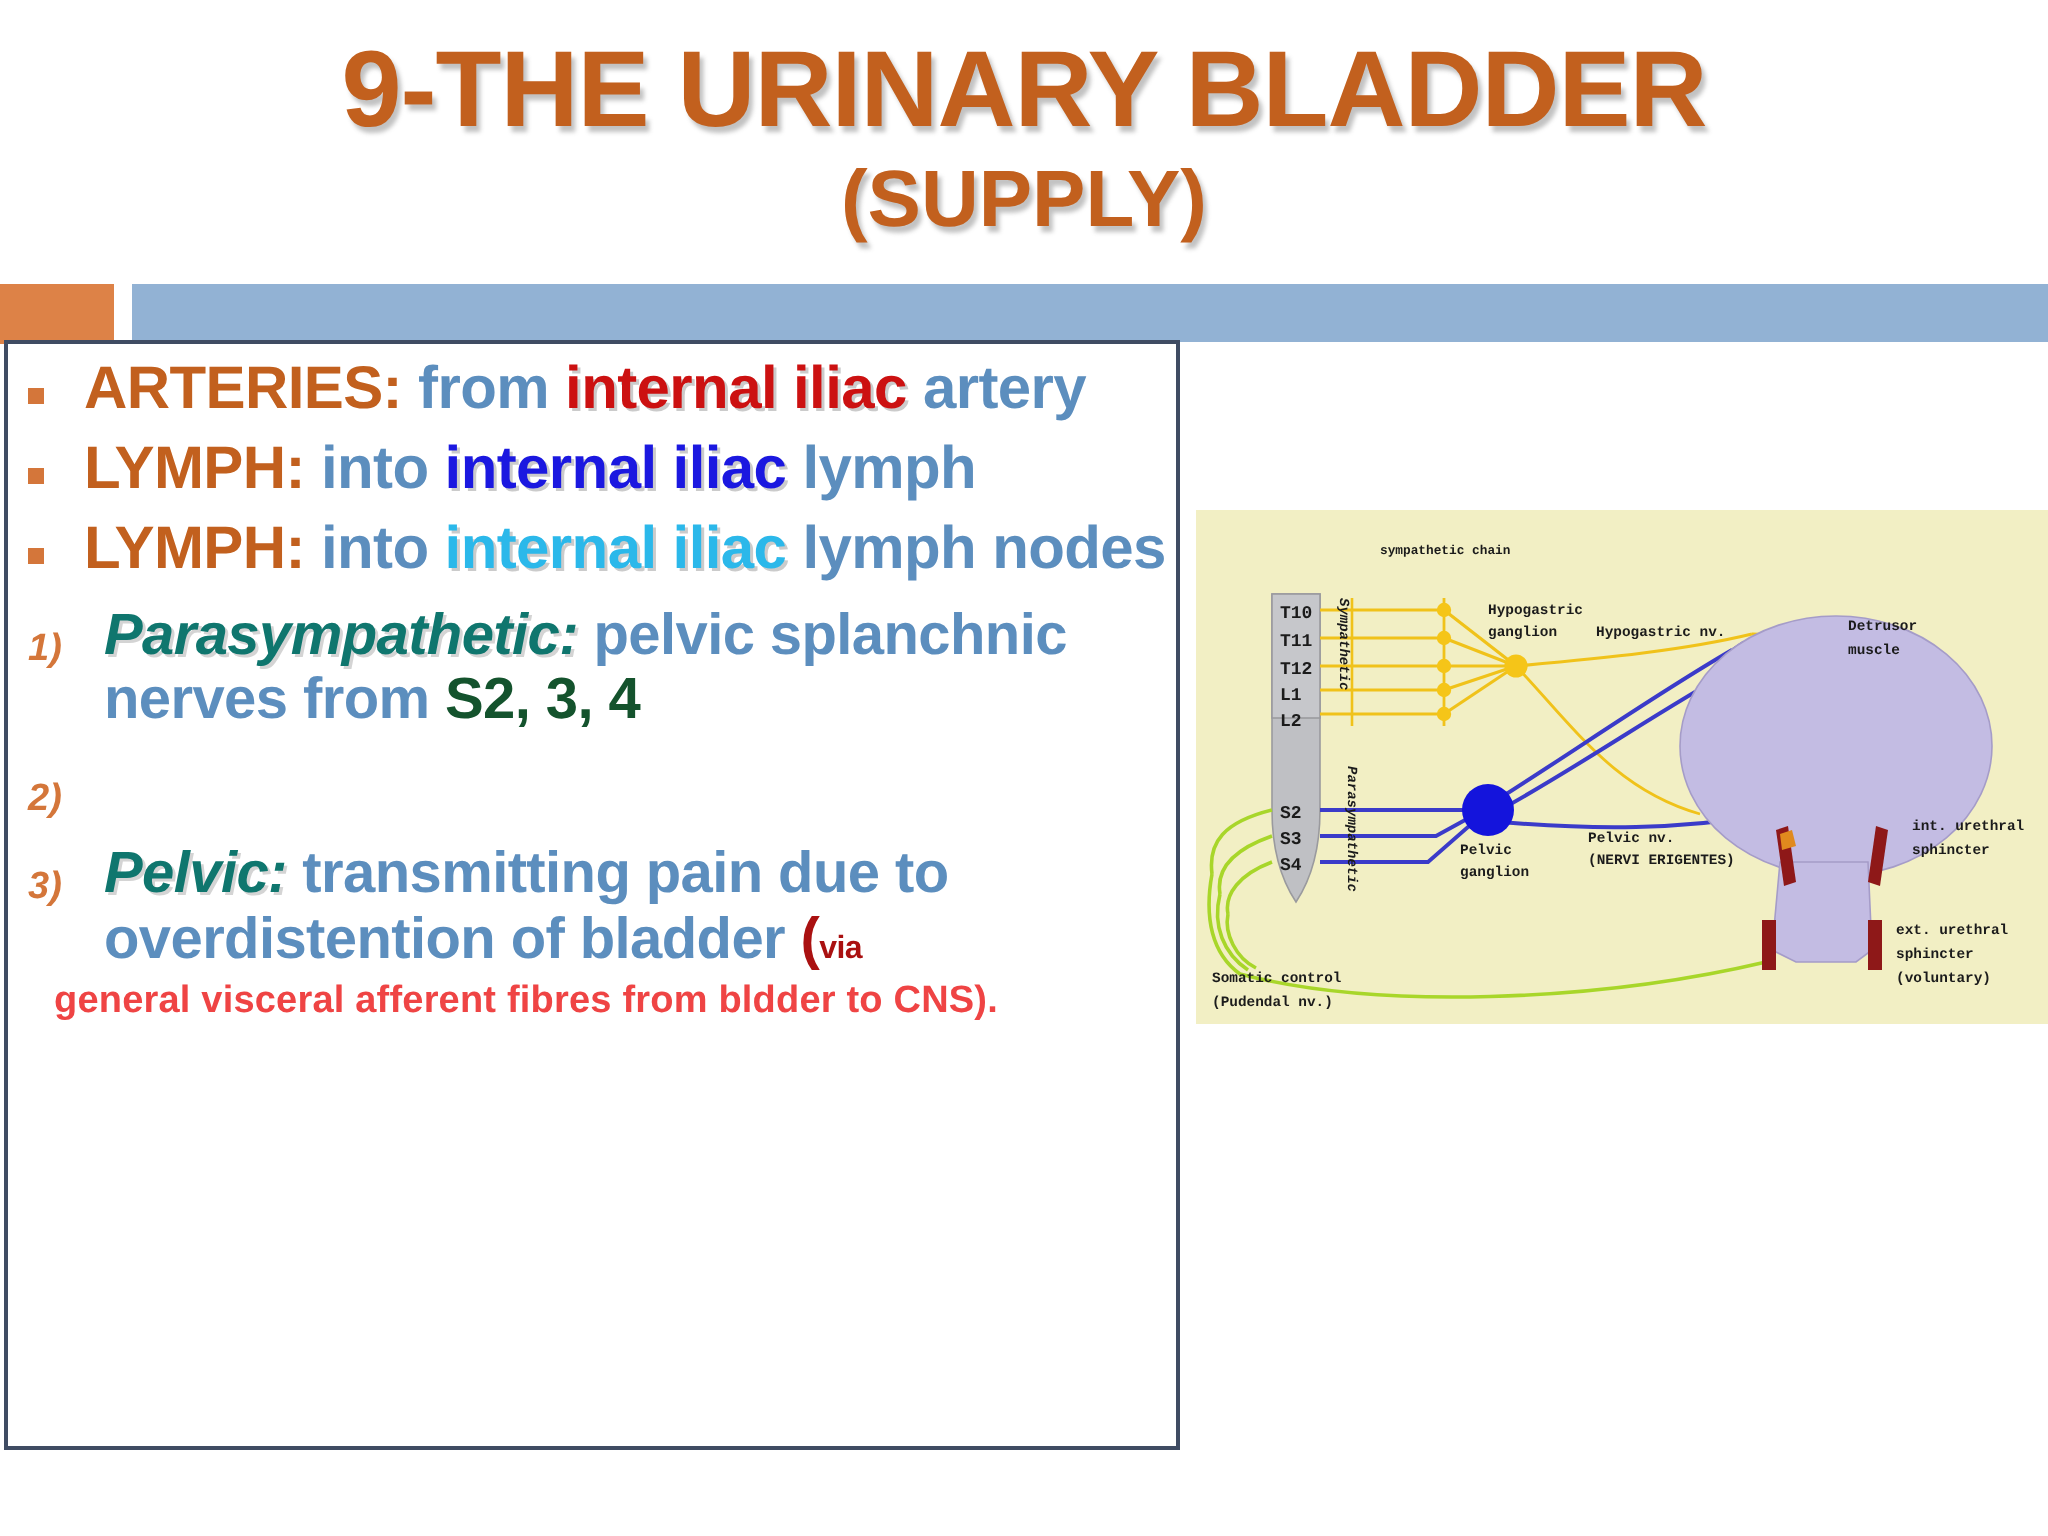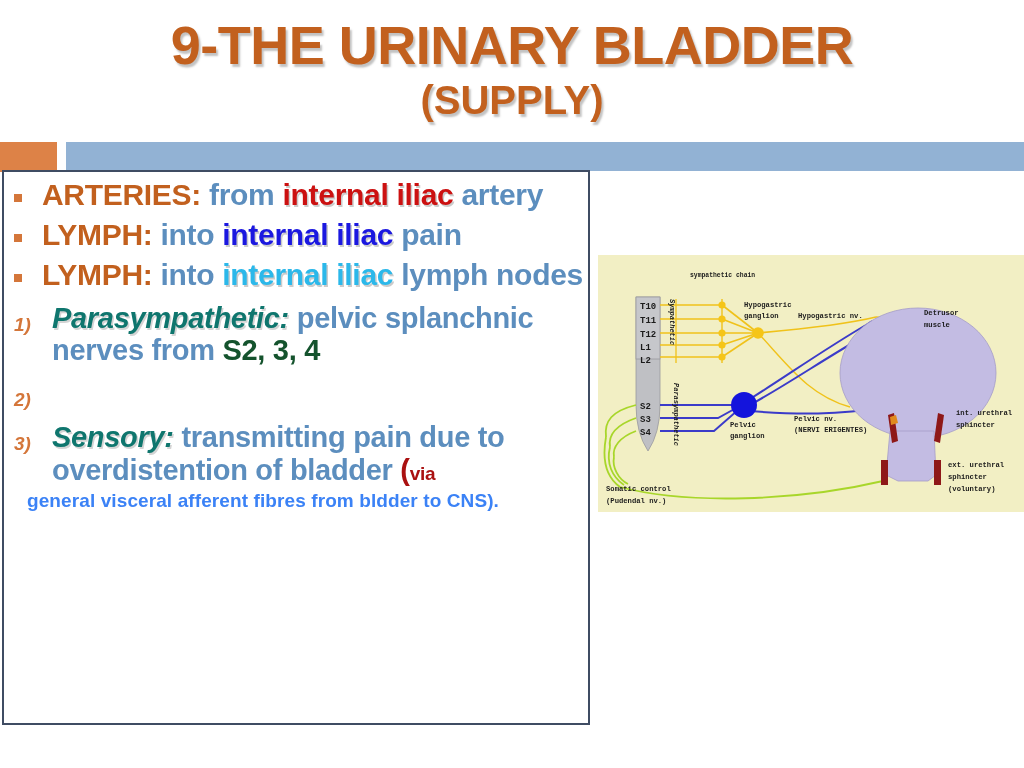--- a/index.html
+++ b/index.html
@@ -134,28 +134,28 @@
     font-weight: bold;
     line-height: 1.13;
     color: #5C8EBE;
     letter-spacing: -0.3px;
   }
   .paren-red { color: #AA1111; font-weight: bold; }
   .fine-red {
     display: block;
     font-size: 19px;
     font-weight: bold;
-    color: #3b82f6;
+    color: #ef4444;
     line-height: 1.2;
     margin-top: 3px;
     margin-left: -25px;
     letter-spacing: 0.1px;
   }
   .via-red {
-    font-size: 19px;
+    font-size: 16px;
     color: #AA1111;
     font-weight: bold;
   }
 
   
   #diagram {
     position: absolute;
     left: 598px;
     top: 255px;
     width: 426px;
@@ -180,41 +180,41 @@
 
 <div id="content-box">
 
   <div class="bullet-row">
     <span class="sq-bullet"></span>
     <div class="bullet-text"><span class="kw-orange">ARTERIES:</span><span> from </span><span class="kw-red">internal iliac</span><span> artery</span></div>
   </div>
 
   <div class="bullet-row">
     <span class="sq-bullet"></span>
-    <div class="bullet-text"><span class="kw-orange">LYMPH:</span><span> into </span><span class="kw-blue">internal iliac</span><span> pain</span></div>
+    <div class="bullet-text"><span class="kw-orange">LYMPH:</span><span> into </span><span class="kw-blue">internal iliac</span><span> lymph</span></div>
   </div>
 
   <div class="bullet-row">
     <span class="sq-bullet"></span>
     <div class="bullet-text"><span class="kw-orange">LYMPH:</span><span> into </span><span class="kw-cyan">internal iliac</span><span> lymph nodes</span></div>
   </div>
 
 
   <div class="num-row">
     <span class="num-marker">1)</span>
     <div class="num-text"><span class="kw-green">Parasympathetic:</span><span> pelvic splanchnic nerves from </span><span class="kw-purple">S2, 3, 4</span></div>
   </div>
 
   <div class="num-row">
     <span class="num-marker">2)</span>
   </div>
 
   <div class="num-row">
     <span class="num-marker">3)</span>
-    <div class="num-text"><span class="kw-green">Sensory:</span><span> transmitting pain due to overdistention of bladder </span><span class="paren-red">(</span><span class="via-red">via</span><span class="fine-red">general visceral afferent fibres from bldder to CNS).</span></div>
+    <div class="num-text"><span class="kw-green">Pelvic:</span><span> transmitting pain due to overdistention of bladder </span><span class="paren-red">(</span><span class="via-red">via</span><span class="fine-red">general visceral afferent fibres from bldder to CNS).</span></div>
   </div>
 
 </div>
 
 <div id="diagram">
   <svg width="426" height="257" viewBox="0 0 426 257" xmlns="http://www.w3.org/2000/svg">
     <defs>
       <style>
         .dlbl { font-family: "Liberation Mono", "DejaVu Sans Mono", monospace; font-size: 7.2px; fill: #1b1b1b; font-weight: bold; }
         .dseg { font-family: "Liberation Mono", "DejaVu Sans Mono", monospace; font-size: 9px; fill: #1b1b1b; font-weight: bold; }

